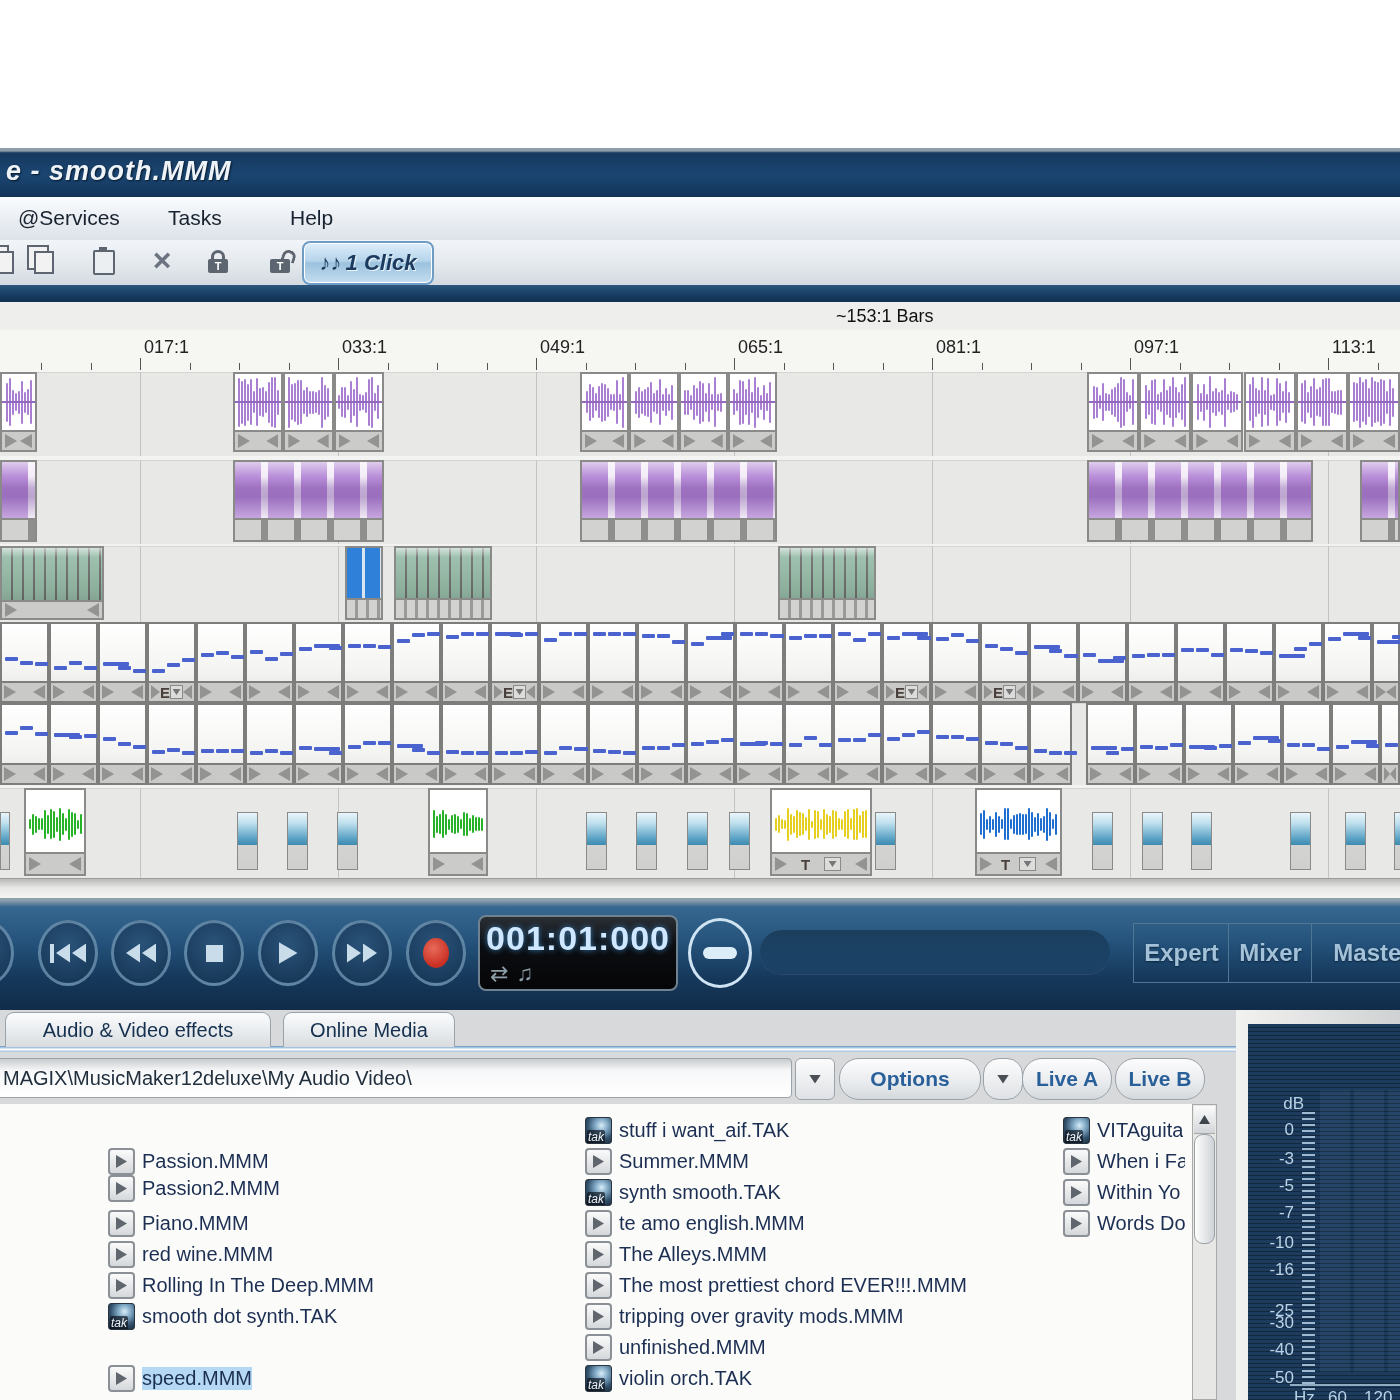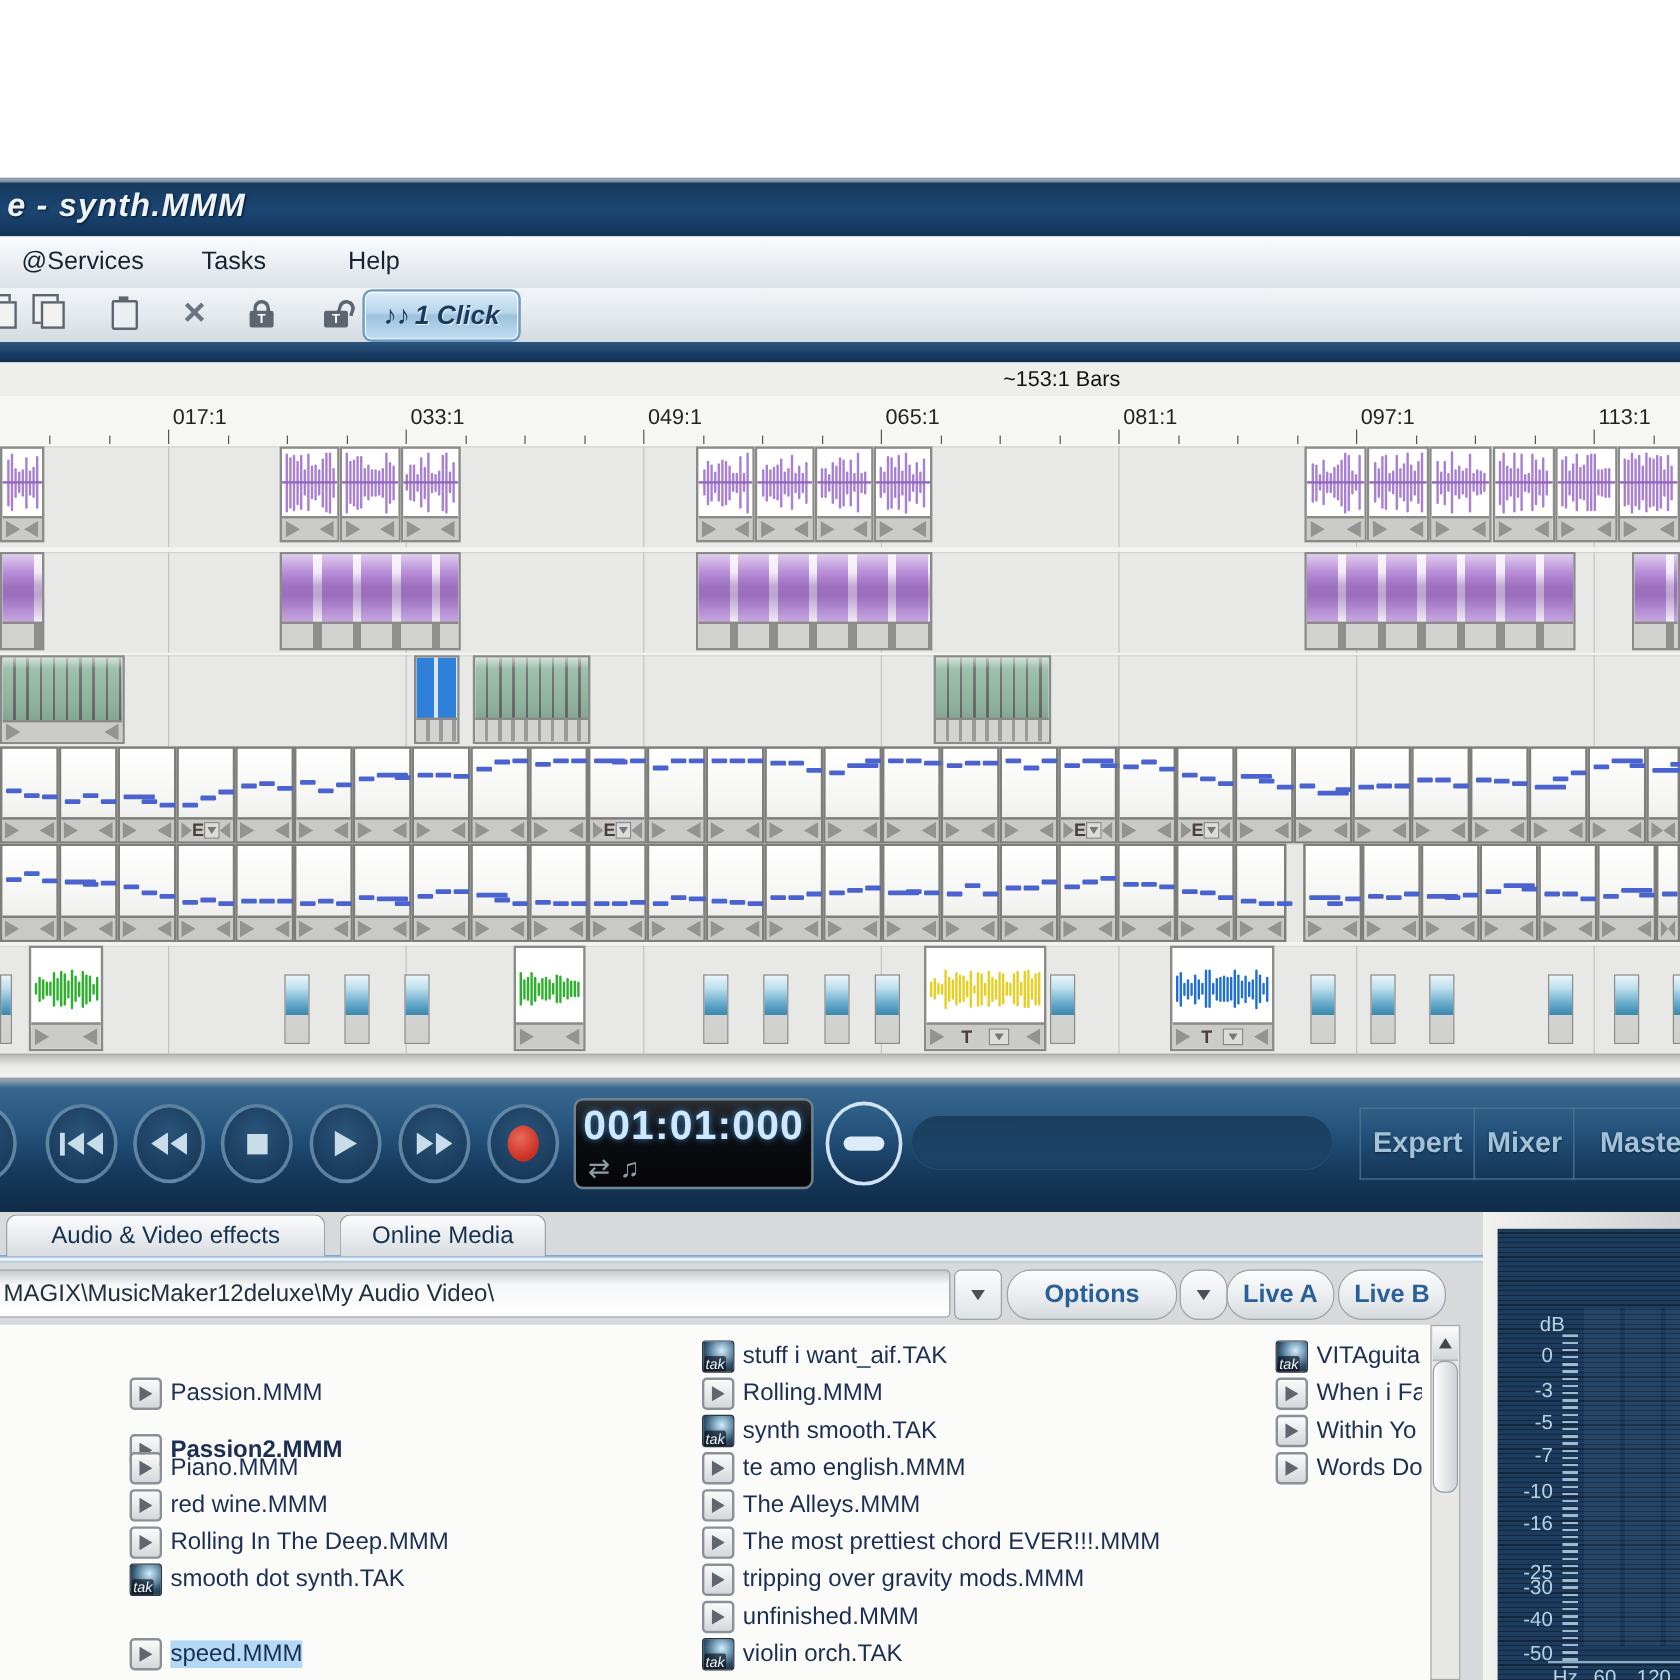--- a/index.html
+++ b/index.html
@@ -155,21 +155,21 @@
   .vcol{position:absolute;top:66px;height:282px;width:30px;background:rgba(150,190,225,.07);}
   .vbase{position:absolute;left:42px;width:120px;height:2px;background:#8fabc2;}
   .vfreq{position:absolute;font-size:17px;color:#b9d2e6;}
 </style>
 </head>
 <body>
 
 <div class="screen">
 
   <div class="abs titlebar">
-    <span>e - synth.MMM</span>
+    <span>e - smooth.MMM</span>
   </div>
 
   <div class="abs menubar" id="menu-bar">
       <div class="menuitem" style="left: 18px;">@Services</div>
       <div class="menuitem" style="left: 168px;">Tasks</div>
       <div class="menuitem" style="left: 290px;">Help</div>
     </div>
 
   <div class="abs toolbar" id="tool-bar">
     <div class="oneclick">
@@ -1391,21 +1391,21 @@
     <div class="pill" style="left:1115px;width:88px;">
       <span>Live B</span>
     </div>
     <div class="filearea" id="file-area">
         <div class="frow" style="left: 108px; top: 43px; width: 452px;">
           <div class="fplay">
             <i></i>
           </div>
           <div class="fname" style="max-width: 412px;">Passion.MMM</div>
         </div>
-        <div class="frow" style="left: 108px; top: 90px; width: 452px; font-weight: bold;">
+        <div class="frow" style="left: 108px; top: 70px; width: 452px;">
           <div class="fplay">
             <i></i>
           </div>
           <div class="fname" style="max-width: 412px;">Passion2.MMM</div>
         </div>
         <div class="frow" style="left: 108px; top: 105px; width: 452px;">
           <div class="fplay">
             <i></i>
           </div>
           <div class="fname" style="max-width: 412px;">Piano.MMM</div>
@@ -1437,21 +1437,21 @@
         <div class="frow" style="left: 585px; top: 12px; width: 452px;">
           <div class="ftak">
             <span>tak</span>
           </div>
           <div class="fname" style="max-width: 412px;">stuff i want_aif.TAK</div>
         </div>
         <div class="frow" style="left: 585px; top: 43px; width: 452px;">
           <div class="fplay">
             <i></i>
           </div>
-          <div class="fname" style="max-width: 412px;">Rolling.MMM</div>
+          <div class="fname" style="max-width: 412px;">Summer.MMM</div>
         </div>
         <div class="frow" style="left: 585px; top: 74px; width: 452px;">
           <div class="ftak">
             <span>tak</span>
           </div>
           <div class="fname" style="max-width: 412px;">synth smooth.TAK</div>
         </div>
         <div class="frow" style="left: 585px; top: 105px; width: 452px;">
           <div class="fplay">
             <i></i>

